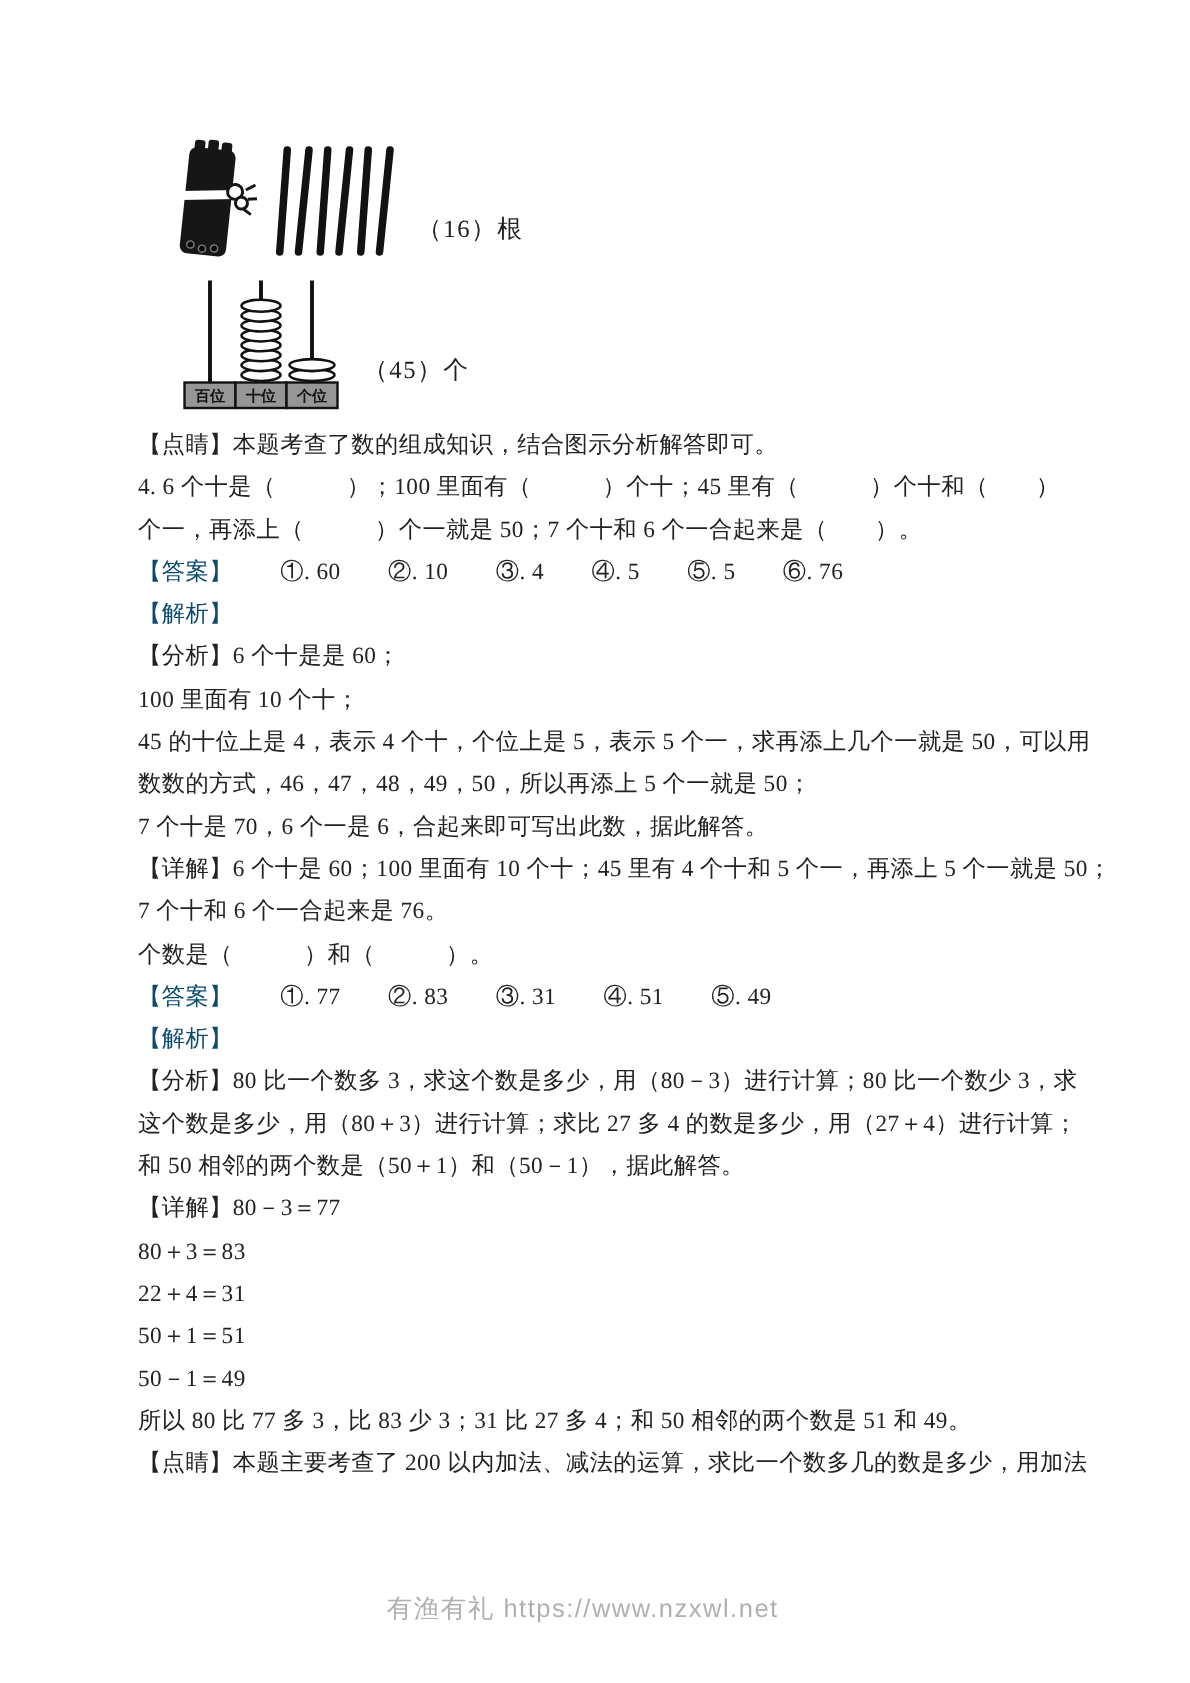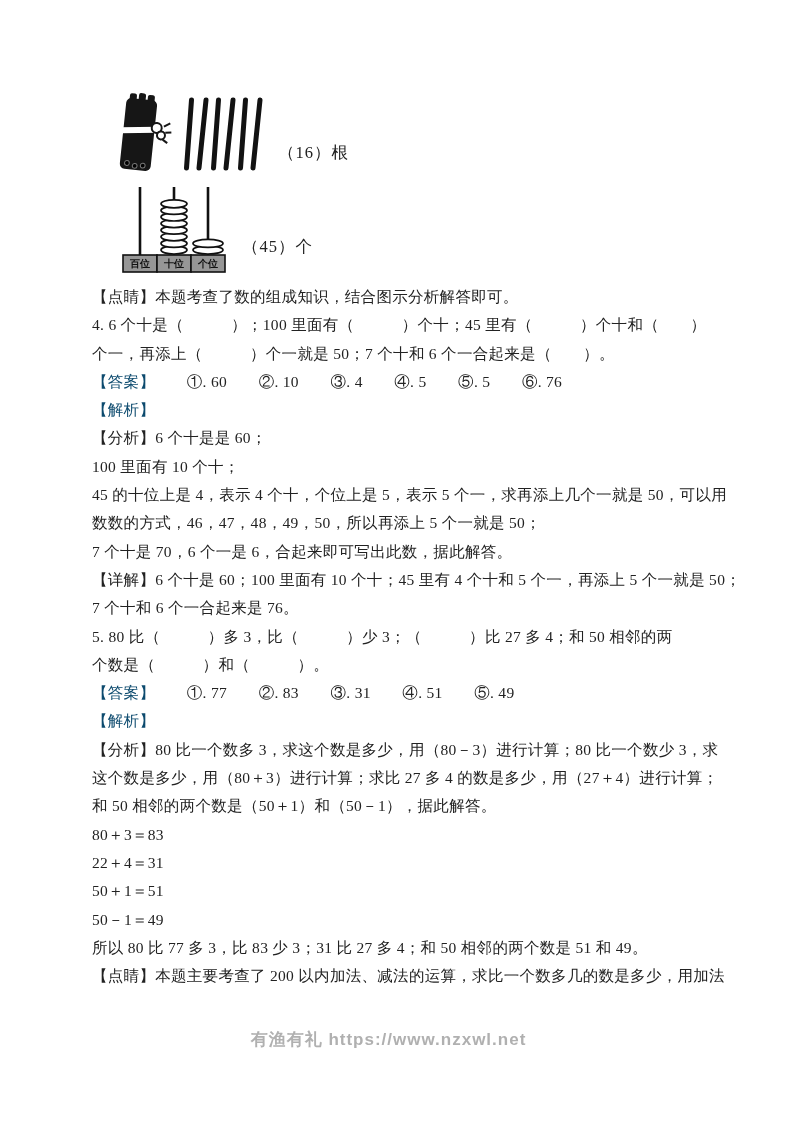--- a/index.html
+++ b/index.html
@@ -16,25 +16,24 @@
   .fig-label { font-size:16.5px; color:#222; margin-left:10px; letter-spacing:1px; white-space:pre;margin-top:36px; }
 
   .lines { position:absolute; left:92px; top:283px; width:640px; }
   .line {
     height:28.3px; line-height:28.3px; font-size:15.5px; color:#222;
     white-space:pre; letter-spacing:0.3px;
   }
   .blue { color:#0c4a6e; }
 
   .footer {
-    position:absolute; left:0; top:1028px; width:777px; text-align:center;
+    position:absolute; left:0; top:1061px; width:777px; text-align:center;
     font-size:17px; color:#b0b0b0;
     font-family:"Liberation Sans","DejaVu Sans",sans-serif;
     letter-spacing:1px;
-    font-weight:bold;
   }
 </style>
 </head>
 <body>
 
 <div class="page">
 
   <div class="figure sticks-figure">
     <svg width="152" height="86" viewBox="0 0 152 86">
       <g transform="rotate(6 22 42)">
@@ -101,27 +100,27 @@
       <div class="line"><span>个一，再添上（　　　）个一就是 50；7 个十和 6 个一合起来是（　　）。</span></div>
       <div class="line"><span class="blue">【答案】</span><span>　　①. 60　　②. 10　　③. 4　　④. 5　　⑤. 5　　⑥. 76</span></div>
       <div class="line"><span class="blue">【解析】</span><span></span></div>
       <div class="line"><span>【分析】6 个十是是 60；</span></div>
       <div class="line"><span>100 里面有 10 个十；</span></div>
       <div class="line"><span>45 的十位上是 4，表示 4 个十，个位上是 5，表示 5 个一，求再添上几个一就是 50，可以用</span></div>
       <div class="line"><span>数数的方式，46，47，48，49，50，所以再添上 5 个一就是 50；</span></div>
       <div class="line"><span>7 个十是 70，6 个一是 6，合起来即可写出此数，据此解答。</span></div>
       <div class="line"><span>【详解】6 个十是 60；100 里面有 10 个十；45 里有 4 个十和 5 个一，再添上 5 个一就是 50；</span></div>
       <div class="line"><span>7 个十和 6 个一合起来是 76。</span></div>
-      <div class="line"><span>5. 80 比（　　　）多 3，比（　　　）少 3；（　　　）比 27 多 4；和 50 相邻的两</span></div>
       <div class="line"><span>个数是（　　　）和（　　　）。</span></div>
       <div class="line"><span class="blue">【答案】</span><span>　　①. 77　　②. 83　　③. 31　　④. 51　　⑤. 49</span></div>
       <div class="line"><span class="blue">【解析】</span><span></span></div>
       <div class="line"><span>【分析】80 比一个数多 3，求这个数是多少，用（80－3）进行计算；80 比一个数少 3，求</span></div>
       <div class="line"><span>这个数是多少，用（80＋3）进行计算；求比 27 多 4 的数是多少，用（27＋4）进行计算；</span></div>
       <div class="line"><span>和 50 相邻的两个数是（50＋1）和（50－1），据此解答。</span></div>
+      <div class="line"><span>【详解】80－3＝77</span></div>
       <div class="line"><span>80＋3＝83</span></div>
       <div class="line"><span>22＋4＝31</span></div>
       <div class="line"><span>50＋1＝51</span></div>
       <div class="line"><span>50－1＝49</span></div>
       <div class="line"><span>所以 80 比 77 多 3，比 83 少 3；31 比 27 多 4；和 50 相邻的两个数是 51 和 49。</span></div>
       <div class="line"><span>【点睛】本题主要考查了 200 以内加法、减法的运算，求比一个数多几的数是多少，用加法</span></div>
     </div>
 
   <div class="footer">有渔有礼 https://www.nzxwl.net</div>
 </div>

